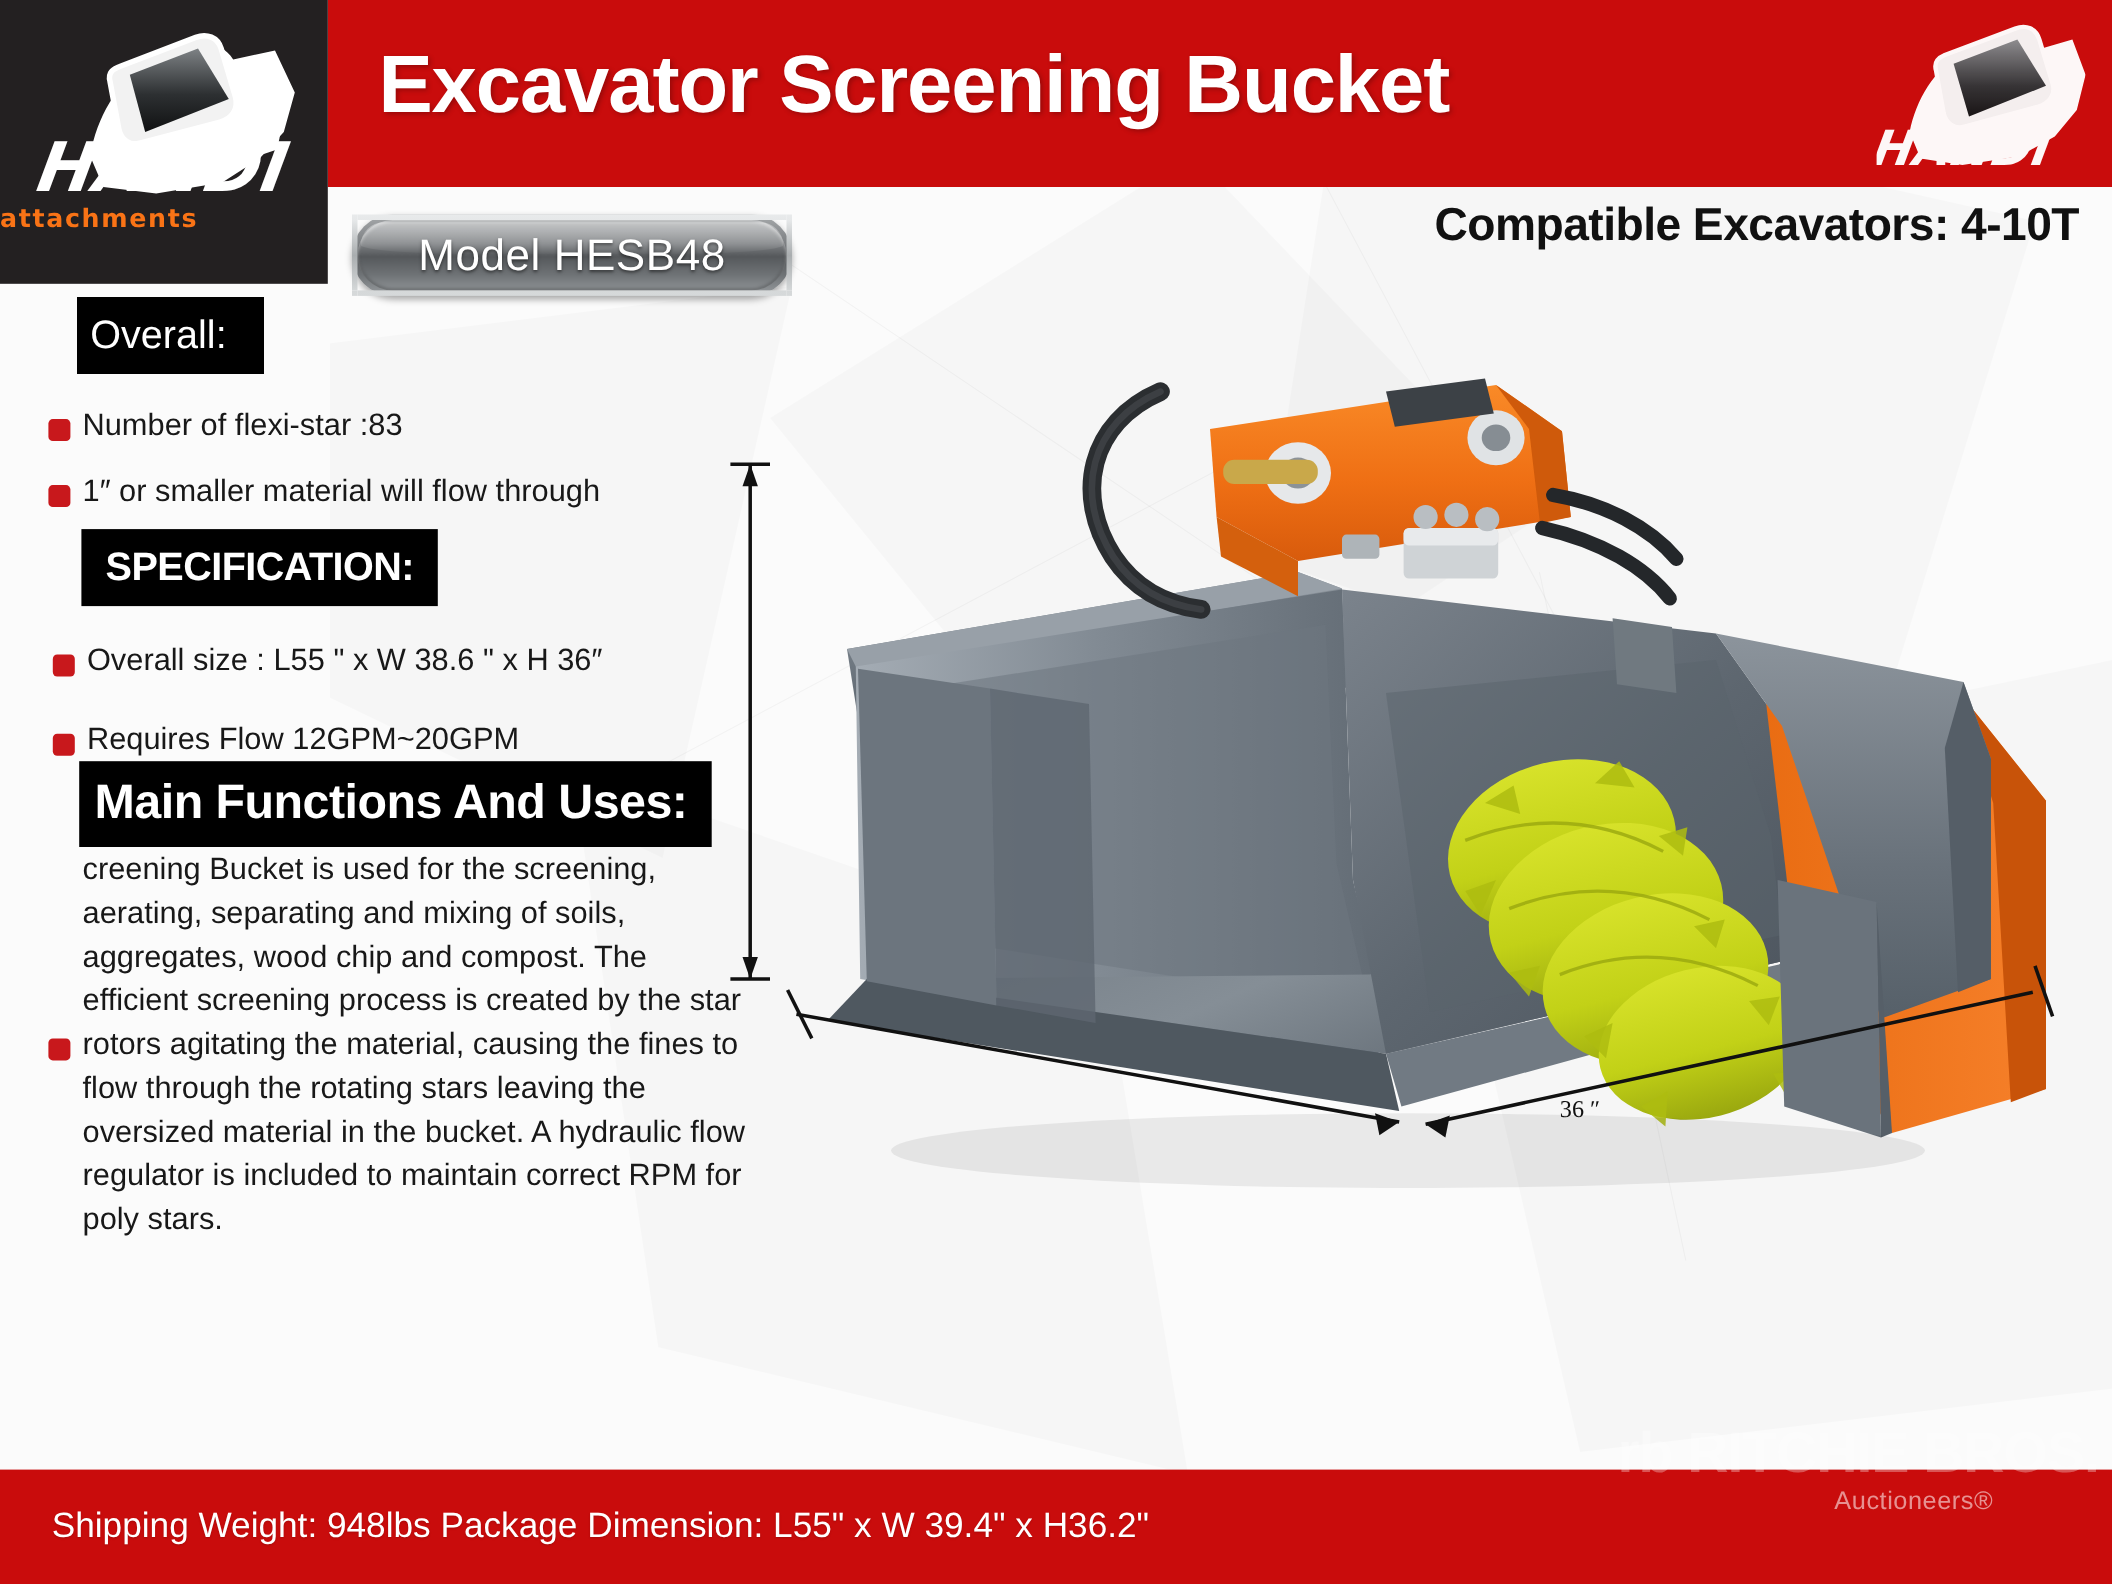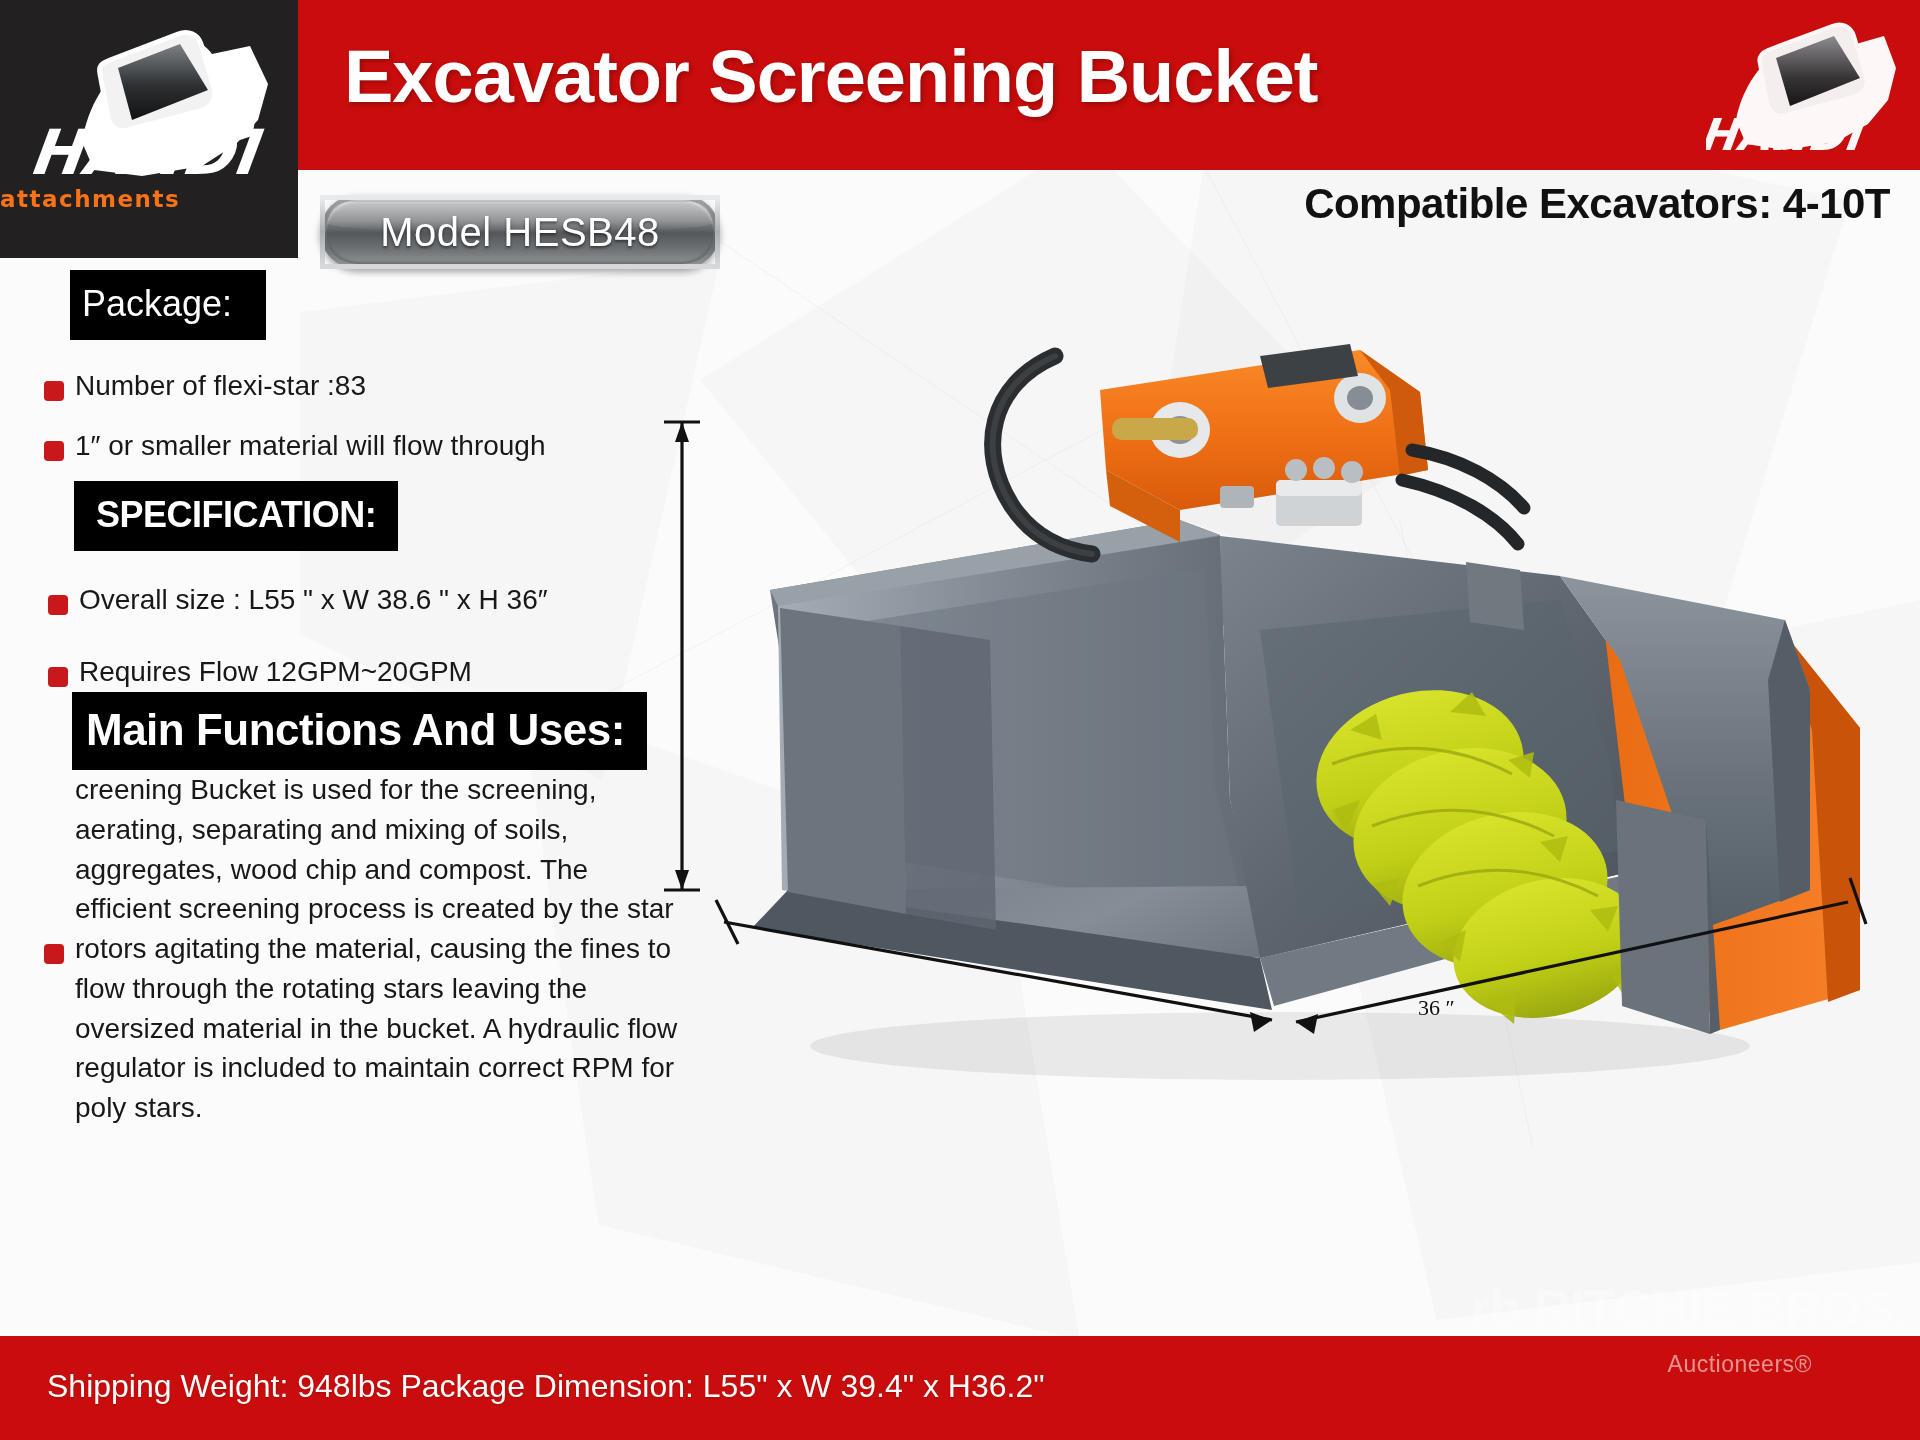--- a/index.html
+++ b/index.html
@@ -241,21 +241,21 @@
     font-size: 52px;
     font-weight: bold;
     letter-spacing: -1px;
     line-height: 1;
     white-space: nowrap;
   }
   #wm-sub {
     color: rgba(255,255,255,0.55);
     font-size: 23px;
     letter-spacing: 0.5px;
-    margin-top: 16px;
+    margin-top: 4px;
     margin-right: 96px;
     white-space: nowrap;
   }
 </style>
 </head>
 <body>
 
 <div id="page">
 
   <div class="poly" style="left:700px;top:140px;width:700px;height:600px;clip-path:polygon(0% 40%,55% 0%,100% 55%,42% 100%);"></div>
@@ -314,21 +314,21 @@
   </div>
 
   <div id="model-badge">
     <span id="model-badge-text">Model  HESB48</span>
   </div>
 
   <div id="compat-line">Compatible Excavators: 4-10T</div>
 
   <div id="left-col">
 
-    <div class="section-tag" id="tag-feature">Package:</div>
+    <div class="section-tag" id="tag-feature">Overall:</div>
 
     <div class="bullet-row" id="b-flexistar">
       <span class="bullet-sq"></span>
       <span class="bullet-text">Number of flexi-star :83</span>
     </div>
 
     <div class="bullet-row" id="b-flow">
       <span class="bullet-sq"></span>
       <span class="bullet-text">1″  or smaller material will flow through</span>
     </div>

